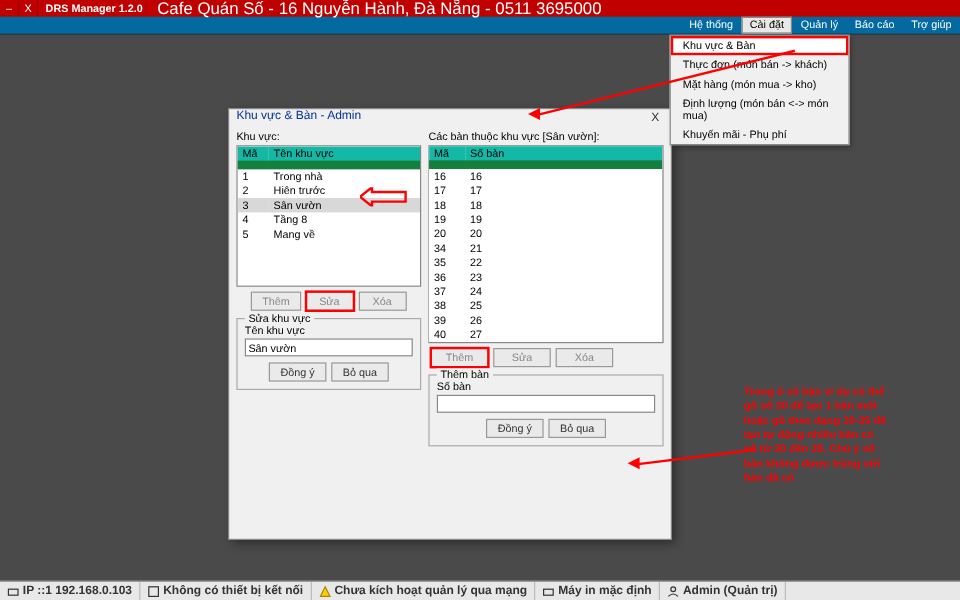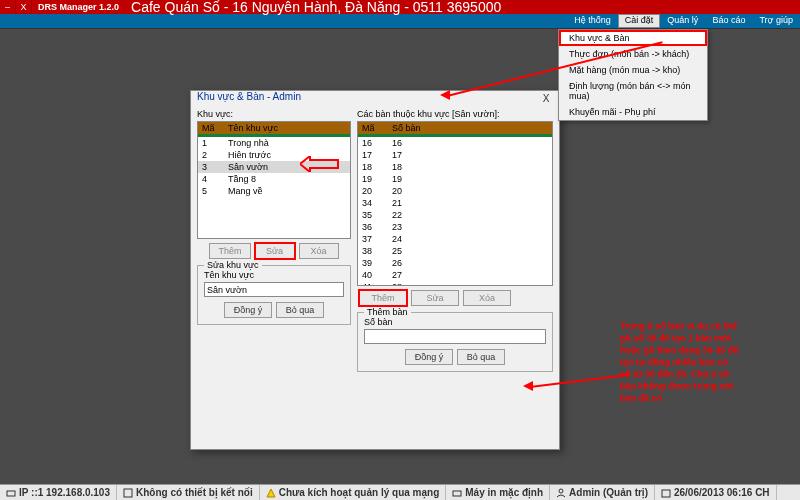--- a/index.html
+++ b/index.html
@@ -27,21 +27,21 @@
   .dlg-close { width:14px; height:14px; display:flex; align-items:center; justify-content:center; font-size:10px; cursor:pointer; color:#333; }
   .dlg-body { display:flex; padding:0 6px 6px 6px; gap:6px; height:calc(100% - 18px); }
   .dlg-left { width:44%; display:flex; flex-direction:column; }
   .dlg-right { width:56%; display:flex; flex-direction:column; }
 
   .section-label { font-size:9px; margin-bottom:2px; }
   .listbox { border:1px solid #888; background:#fff; overflow:auto; }
   .lb-areas { height:118px; }
   .lb-tables { height:165px; }
   .listbox table { width:100%; border-collapse:collapse; }
-  .listbox th { text-align:left; font-size:9px; font-weight:normal; padding:1px 4px; background:#a16207; border-bottom:3px solid #15803d; }
+  .listbox th { text-align:left; font-size:9px; font-weight:normal; padding:1px 4px; background:#14b8a6; border-bottom:7px solid #15803d; }
   .listbox td { font-size:9px; padding:0px 4px; line-height:12px; }
   .listbox tr.sel td { background:#d8d8d8; }
 
   .btn-row { display:flex; gap:4px; margin-top:4px; justify-content:center; }
   .btn { border:1px solid #999; background:#eaeaea; padding:2px 8px; font-size:9px; min-width:40px; text-align:center; cursor:pointer; color:#888; }
   .btn.darker { color:#333; }
   .btn.hilite { outline:2px solid #ff0000; outline-offset:-1px; }
 
   .groupbox { border:1px solid #aaa; margin-top:6px; padding:4px 6px 6px 6px; position:relative; }
   .gb-title { position:absolute; top:-6px; left:6px; background:#f0f0f0; padding:0 3px; font-size:9px; }
@@ -271,19 +271,13 @@
       </svg>
     <span>Máy in mặc định</span>
   </div>
   <div class="sb-cell">
     <svg class="sb-ico">
         <circle cx="5" cy="3" r="2" fill="none" stroke="#333"></circle>
         <path d="M1,9 Q5,5 9,9" fill="none" stroke="#333"></path>
       </svg>
     <span>Admin (Quản trị)</span>
   </div>
-  <div class="sb-cell">
-    <svg class="sb-ico">
-        <rect x="1" y="2" width="8" height="7" fill="none" stroke="#333"></rect>
-      </svg>
-    <span>26/06/2013 06:16 CH</span>
-  </div>
 </div>
 
 </body></html>

